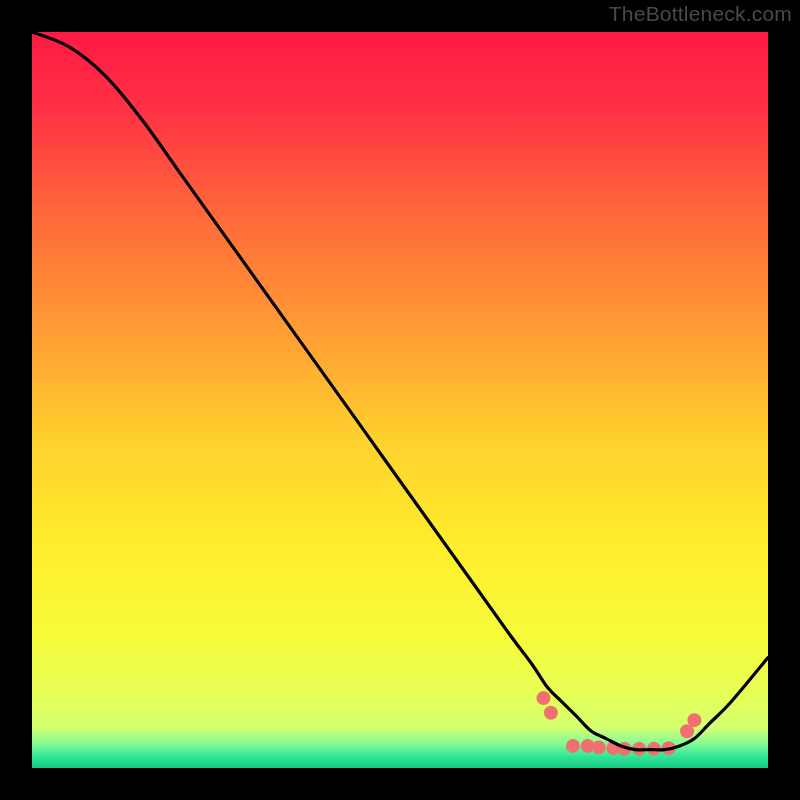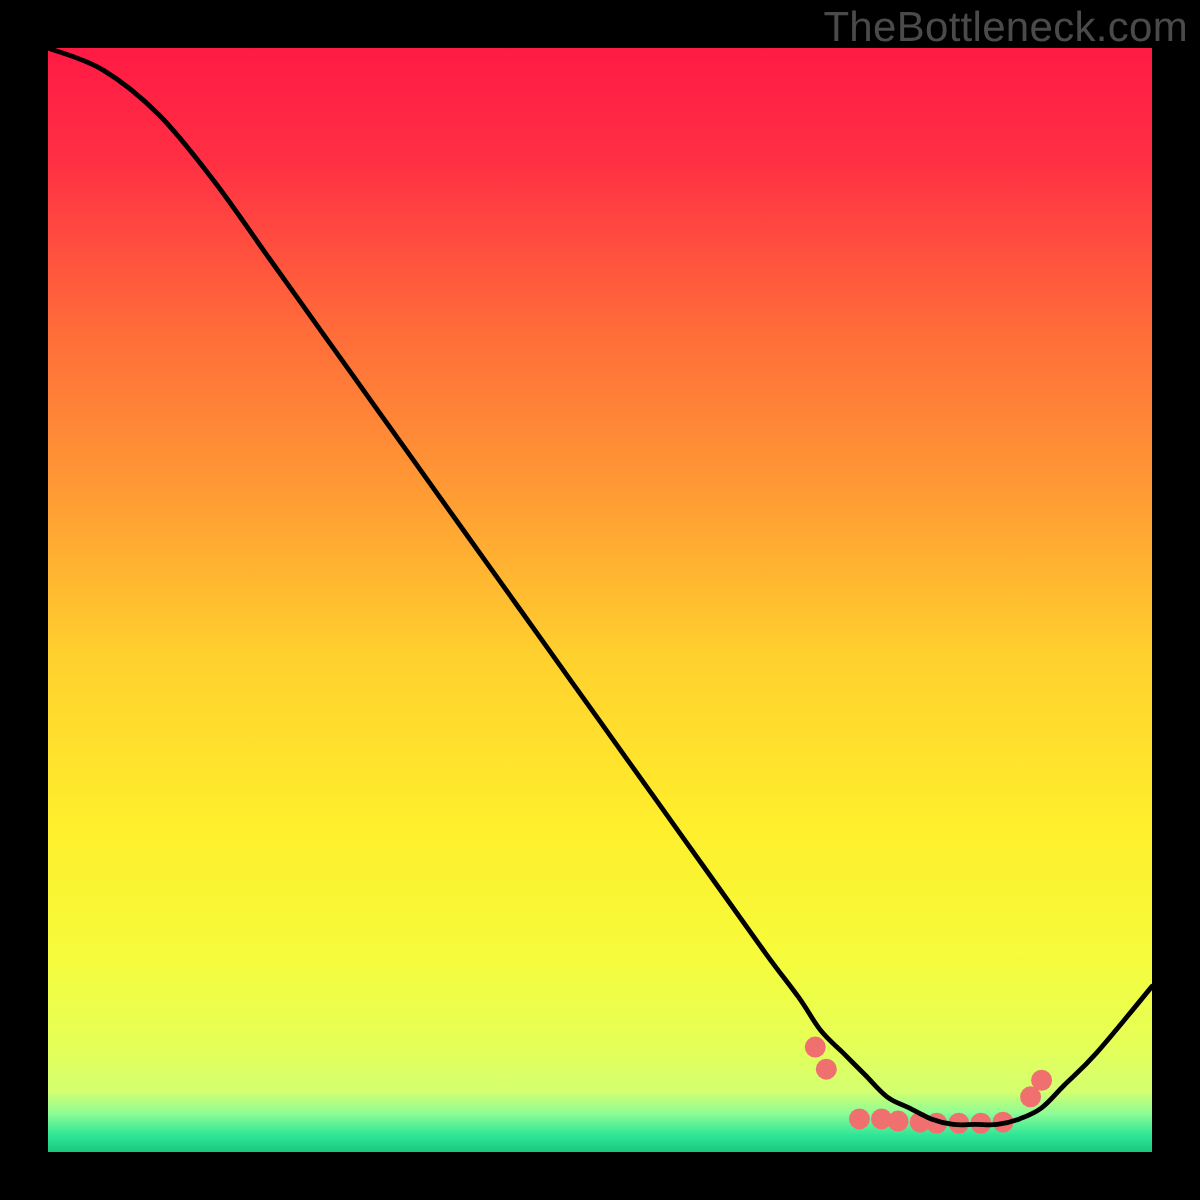--- a/index.html
+++ b/index.html
@@ -15,21 +15,21 @@
     position: relative;
     width: 800px;
     height: 800px;
     background: #000;
   }
   .watermark {
     position: absolute;
     top: 2px;
     right: 8px;
     color: #4a4a4a;
-    font-size: 28px;
+    font-size: 21px;
     font-weight: 500;
     letter-spacing: 0.2px;
     z-index: 10;
   }
   .plot-area {
     position: absolute;
     left: 32px;
     top: 32px;
     width: 736px;
     height: 736px;

